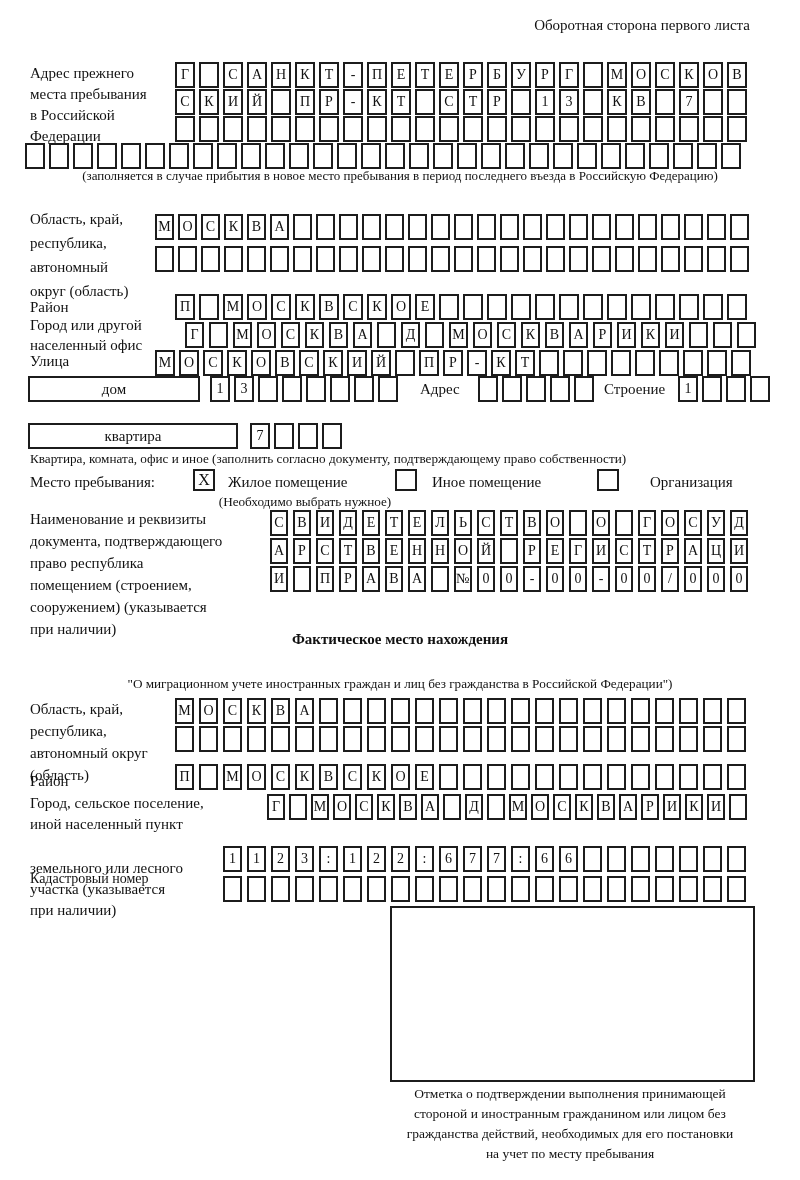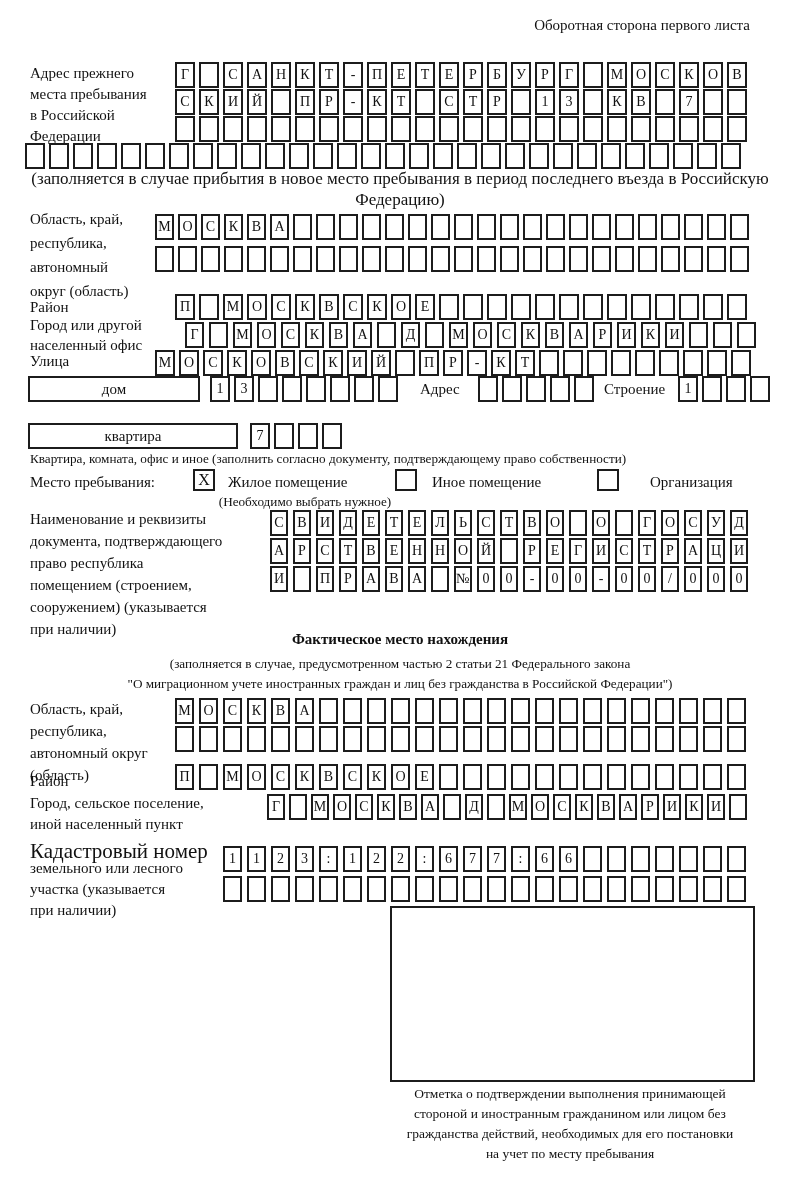--- a/index.html
+++ b/index.html
@@ -38,21 +38,21 @@
 </style>
 </head>
 <body>
 
 <div id="form-page">
     <div class="txt wrapc" style="left: 420px; top: 16px; width: 330px; text-align: right; font-size: 15px;">Оборотная сторона первого листа</div>
     <div class="txt" style="left: 30px; top: 64px; font-size: 15px;">Адрес прежнего</div>
     <div class="txt" style="left: 30px; top: 85px; font-size: 15px;">места пребывания</div>
     <div class="txt" style="left: 30px; top: 106px; font-size: 15px;">в Российской</div>
     <div class="txt" style="left: 30px; top: 127px; font-size: 15px;">Федерации</div>
-    <div class="txt wrapc" style="left: 0px; top: 168px; width: 800px; text-align: center; font-size: 17px;">(заполняется в случае прибытия в новое место пребывания в период последнего въезда в Российскую Федерацию)</div>
+    <div class="txt wrapc" style="left: 0px; top: 168px; width: 800px; text-align: center; font-size: 13px;">(заполняется в случае прибытия в новое место пребывания в период последнего въезда в Российскую Федерацию)</div>
     <div class="txt" style="left: 30px; top: 210px; font-size: 15px;">Область, край,</div>
     <div class="txt" style="left: 30px; top: 234px; font-size: 15px;">республика,</div>
     <div class="txt" style="left: 30px; top: 258px; font-size: 15px;">автономный</div>
     <div class="txt" style="left: 30px; top: 282px; font-size: 15px;">округ (область)</div>
     <div class="txt" style="left: 30px; top: 298px; font-size: 15px;">Район</div>
     <div class="txt" style="left: 30px; top: 316px; font-size: 15px;">Город или другой</div>
     <div class="txt" style="left: 30px; top: 336px; font-size: 15px;">населенный офис</div>
     <div class="txt" style="left: 30px; top: 352px; font-size: 15px;">Улица</div>
     <div class="txt" style="left: 420px; top: 380px; font-size: 15px;">Адрес</div>
     <div class="txt" style="left: 604px; top: 380px; font-size: 15px;">Строение</div>
@@ -62,30 +62,29 @@
     <div class="txt" style="left: 432px; top: 473px; font-size: 15px;">Иное помещение</div>
     <div class="txt" style="left: 650px; top: 473px; font-size: 15px;">Организация</div>
     <div class="txt wrapc" style="left: 140px; top: 494px; width: 330px; text-align: center; font-size: 13.2px;">(Необходимо выбрать нужное)</div>
     <div class="txt" style="left: 30px; top: 510px; font-size: 15px;">Наименование и реквизиты</div>
     <div class="txt" style="left: 30px; top: 532px; font-size: 15px;">документа, подтверждающего</div>
     <div class="txt" style="left: 30px; top: 554px; font-size: 15px;">право республика</div>
     <div class="txt" style="left: 30px; top: 576px; font-size: 15px;">помещением (строением,</div>
     <div class="txt" style="left: 30px; top: 598px; font-size: 15px;">сооружением) (указывается</div>
     <div class="txt" style="left: 30px; top: 620px; font-size: 15px;">при наличии)</div>
     <div class="txt wrapc" style="left: 0px; top: 630px; width: 800px; text-align: center; font-weight: bold; font-size: 15px;">Фактическое место нахождения</div>
-    <div class="txt wrapc" style="left: 0px; top: 656px; width: 800px; text-align: center; font-size: 13.2px;">(заполняется в случае, предусмотренном частью 2 статьи 21 Федерального закона</div>
     <div class="txt wrapc" style="left: 0px; top: 676px; width: 800px; text-align: center; font-size: 13.2px;">"О миграционном учете иностранных граждан и лиц без гражданства в Российской Федерации")</div>
     <div class="txt" style="left: 30px; top: 700px; font-size: 15px;">Область, край,</div>
     <div class="txt" style="left: 30px; top: 722px; font-size: 15px;">республика,</div>
     <div class="txt" style="left: 30px; top: 744px; font-size: 15px;">автономный округ</div>
     <div class="txt" style="left: 30px; top: 766px; font-size: 15px;">(область)</div>
     <div class="txt" style="left: 30px; top: 772px; font-size: 15px;">Район</div>
     <div class="txt" style="left: 30px; top: 794px; font-size: 15px;">Город, сельское поселение,</div>
     <div class="txt" style="left: 30px; top: 815px; font-size: 15px;">иной населенный пункт</div>
-    <div class="txt" style="left: 30px; top: 838px; font-size: 21px;">Кадастровый номер</div>
+    <div class="txt" style="left: 30px; top: 870px; font-size: 14px;">Кадастровый номер</div>
     <div class="txt" style="left: 30px; top: 859px; font-size: 15px;">земельного или лесного</div>
     <div class="txt" style="left: 30px; top: 880px; font-size: 15px;">участка (указывается</div>
     <div class="txt" style="left: 30px; top: 901px; font-size: 15px;">при наличии)</div>
     <div class="txt wrapc" style="left: 370px; top: 1086px; width: 400px; text-align: center; font-size: 13.5px;">Отметка о подтверждении выполнения принимающей</div>
     <div class="txt wrapc" style="left: 370px; top: 1106px; width: 400px; text-align: center; font-size: 13.5px;">стороной и иностранным гражданином или лицом без</div>
     <div class="txt wrapc" style="left: 370px; top: 1126px; width: 400px; text-align: center; font-size: 13.5px;">гражданства действий, необходимых для его постановки</div>
     <div class="txt wrapc" style="left: 370px; top: 1146px; width: 400px; text-align: center; font-size: 13.5px;">на учет по месту пребывания</div>
     <div class="cellrow" style="left: 175px; top: 62px; gap: 4px;">
       <span class="cell" style="width: 20px; height: 26px;">Г</span>
       <span class="cell" style="width: 20px; height: 26px;"></span>

